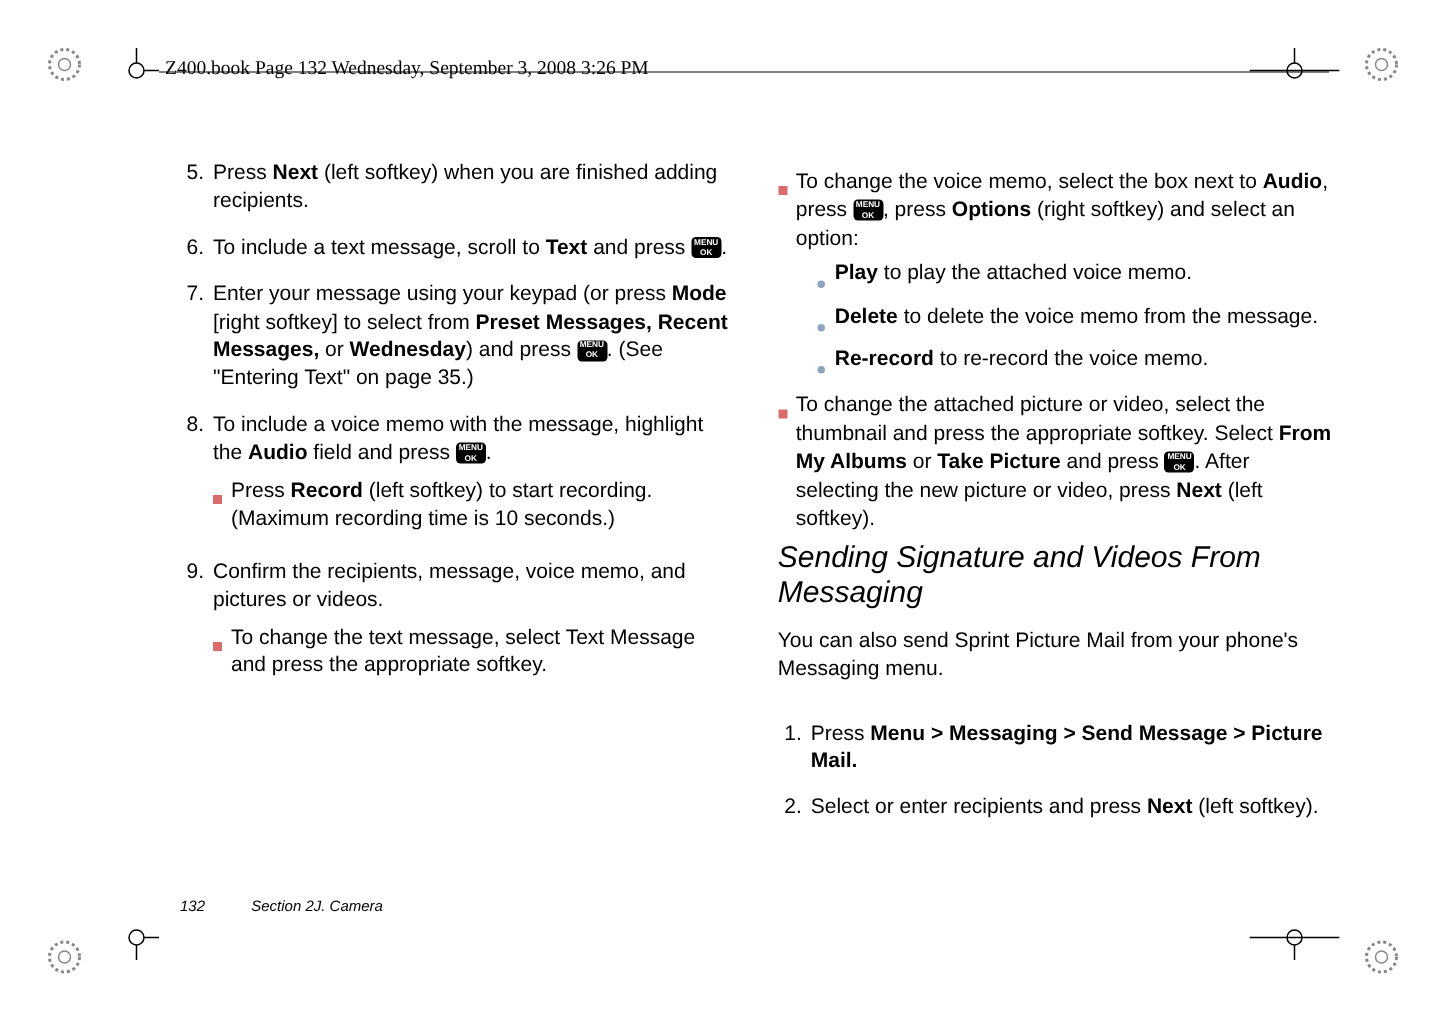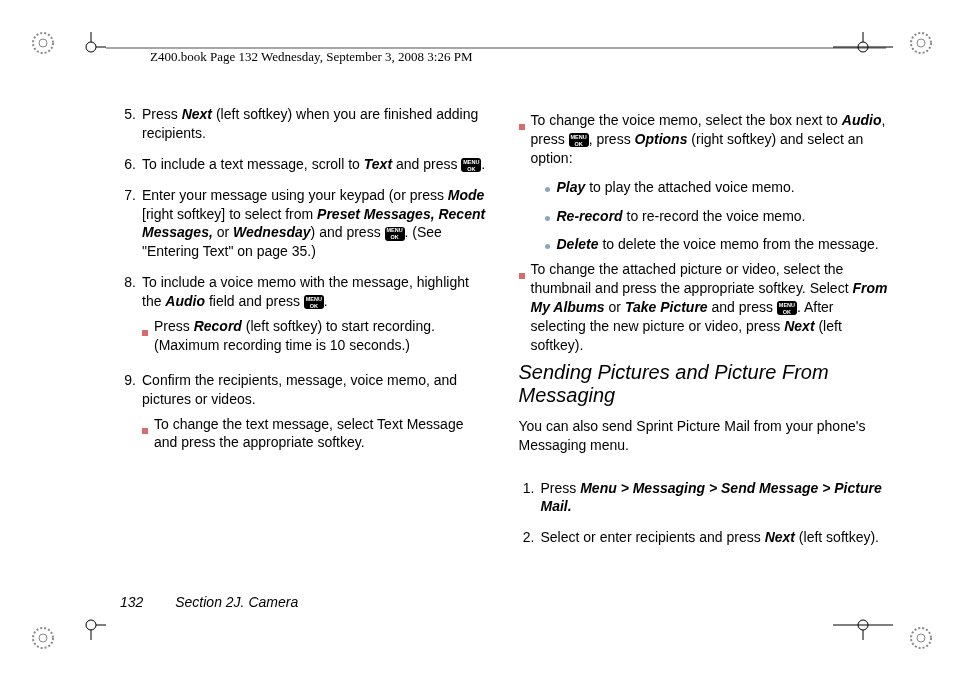--- a/index.html
+++ b/index.html
@@ -7,25 +7,24 @@
     width: 954px;
     height: 682px;
     background: #fff;
     font-family: Arial, Helvetica, sans-serif;
     font-size: 14px;
     color: #000;
     position: relative;
   }
   .page-header {
     position: absolute;
-    top: 49px;
+    top: 37px;
     left: 110px;
     font-family: Georgia, serif;
     font-size: 13px;
-    margin-left: 40px;
   }
   .crop-mark { position: absolute; }
   .crop-mark svg { display: block; }
   .gear-icon { position: absolute; }
   .content {
     position: absolute;
     top: 105px;
     left: 120px;
     right: 65px;
     bottom: 80px;
@@ -64,33 +63,32 @@
     display: inline-block;
     width: 6px; height: 6px;
     background: #d66c6c;
   }
   .sub .subbody { flex: 1 1 auto; }
   .bullet {
     margin-top: 4px;
     display: flex;
     margin-left: 14px;
     line-height: 1.35;
-    align-items: flex-end;
   }
   .bullet .dot {
     width: 12px; flex: 0 0 12px; padding-top: 6px;
   }
   .bullet .dot span {
     display: inline-block;
     width: 5px; height: 5px;
     background: #8fa4bf;
     border-radius: 50%;
   }
   .bullet .bbody { flex: 1 1 auto; }
-  .bolditalic { font-style: italic; font-weight: bold; margin-top: 44px; }
+  .bolditalic { font-weight: bold; margin-top: 44px; }
   .menuok {
     display: inline-block;
     width: 20px; height: 14px;
     background: #000;
     color: #fff;
     border-radius: 3px;
     font-size: 5.5px;
     font-weight: bold;
     text-align: center;
     line-height: 7px;
@@ -103,21 +101,21 @@
     margin-top: 6px;
     margin-bottom: 10px;
     font-weight: normal;
   }
   .para { margin-bottom: 24px; line-height: 1.35; }
   .footer {
     position: absolute;
     left: 120px;
     bottom: 72px;
     font-style: italic;
-    font-size: 14px;
+    font-size: 10px;
   }
   .footer .pn { margin-right: 28px; }
 </style>
 </head>
 <body>
 
 <div class="crop-mark" style="top:32px;left:76px">
 <svg width="30" height="30">
       <line x1="15" y1="0" x2="15" y2="10" stroke="#000"></line>
       <line x1="20" y1="15" x2="30" y2="15" stroke="#000"></line>
@@ -209,32 +207,32 @@
     </div>
     <div class="col">
       <div id="right-subs-top">
           <div class="sub">
             <div class="sq"><span></span></div>
             <div class="subbody">To change the voice memo, select the box next to <span class="bolditalic">Audio</span>, press <span class="menuok">MENU<br>OK</span>, press <span class="bolditalic">Options</span> (right softkey) and select an option:<div class="bullet">
                 <div class="dot"><span></span></div>
                 <div class="bbody"><span class="bolditalic">Play</span> to play the attached voice memo.</div>
               </div><div class="bullet">
                 <div class="dot"><span></span></div>
-                <div class="bbody"><span class="bolditalic">Re-record</span> to re-record the voice memo.</div>
+                <div class="bbody"><span class="bolditalic">Delete</span> to delete the voice memo from the message.</div>
               </div><div class="bullet">
                 <div class="dot"><span></span></div>
-                <div class="bbody"><span class="bolditalic">Delete</span> to delete the voice memo from the message.</div>
+                <div class="bbody"><span class="bolditalic">Re-record</span> to re-record the voice memo.</div>
               </div></div>
           </div>
           <div class="sub">
             <div class="sq"><span></span></div>
             <div class="subbody">To change the attached picture or video, select the thumbnail and press the appropriate softkey. Select <span class="bolditalic">From My Albums</span> or <span class="bolditalic">Take Picture</span> and press <span class="menuok">MENU<br>OK</span>. After selecting the new picture or video, press <span class="bolditalic">Next</span> (left softkey).</div>
           </div>
         </div>
-      <h2 class="section-heading">Sending Pictures and Picture From Messaging</h2>
+      <h2 class="section-heading">Sending Signature and Videos From Messaging</h2>
       <p class="para">You can also send Sprint Picture Mail from your phone's Messaging menu.</p>
       <ol class="steps" id="steps-right">
           <li>
             <span class="num">1.</span>
             <span class="body">Press <span class="bolditalic">Menu &gt; Messaging &gt; Send Message &gt; Picture Mail.</span></span>
           </li>
           <li>
             <span class="num">2.</span>
             <span class="body">Select or enter recipients and press <span class="bolditalic">Next</span> (left softkey).</span>
           </li>

